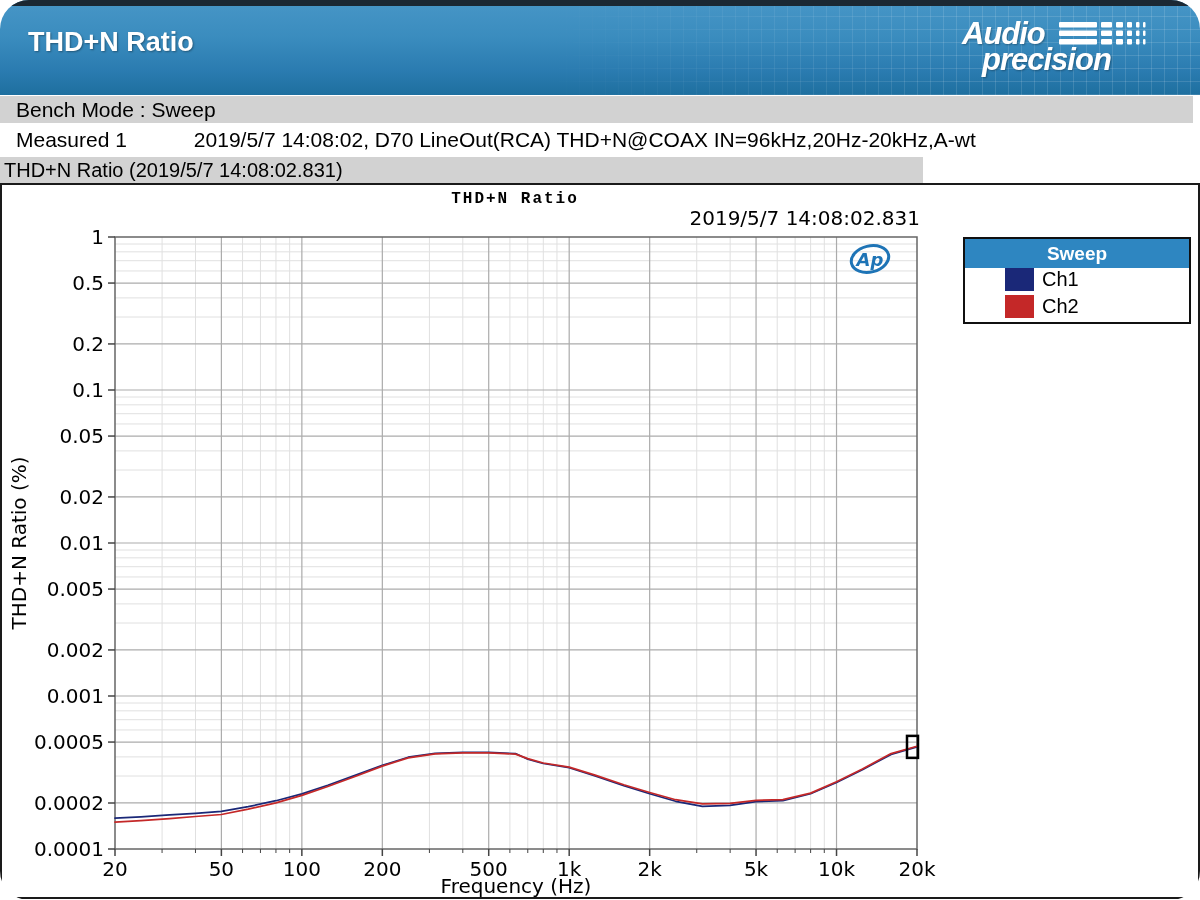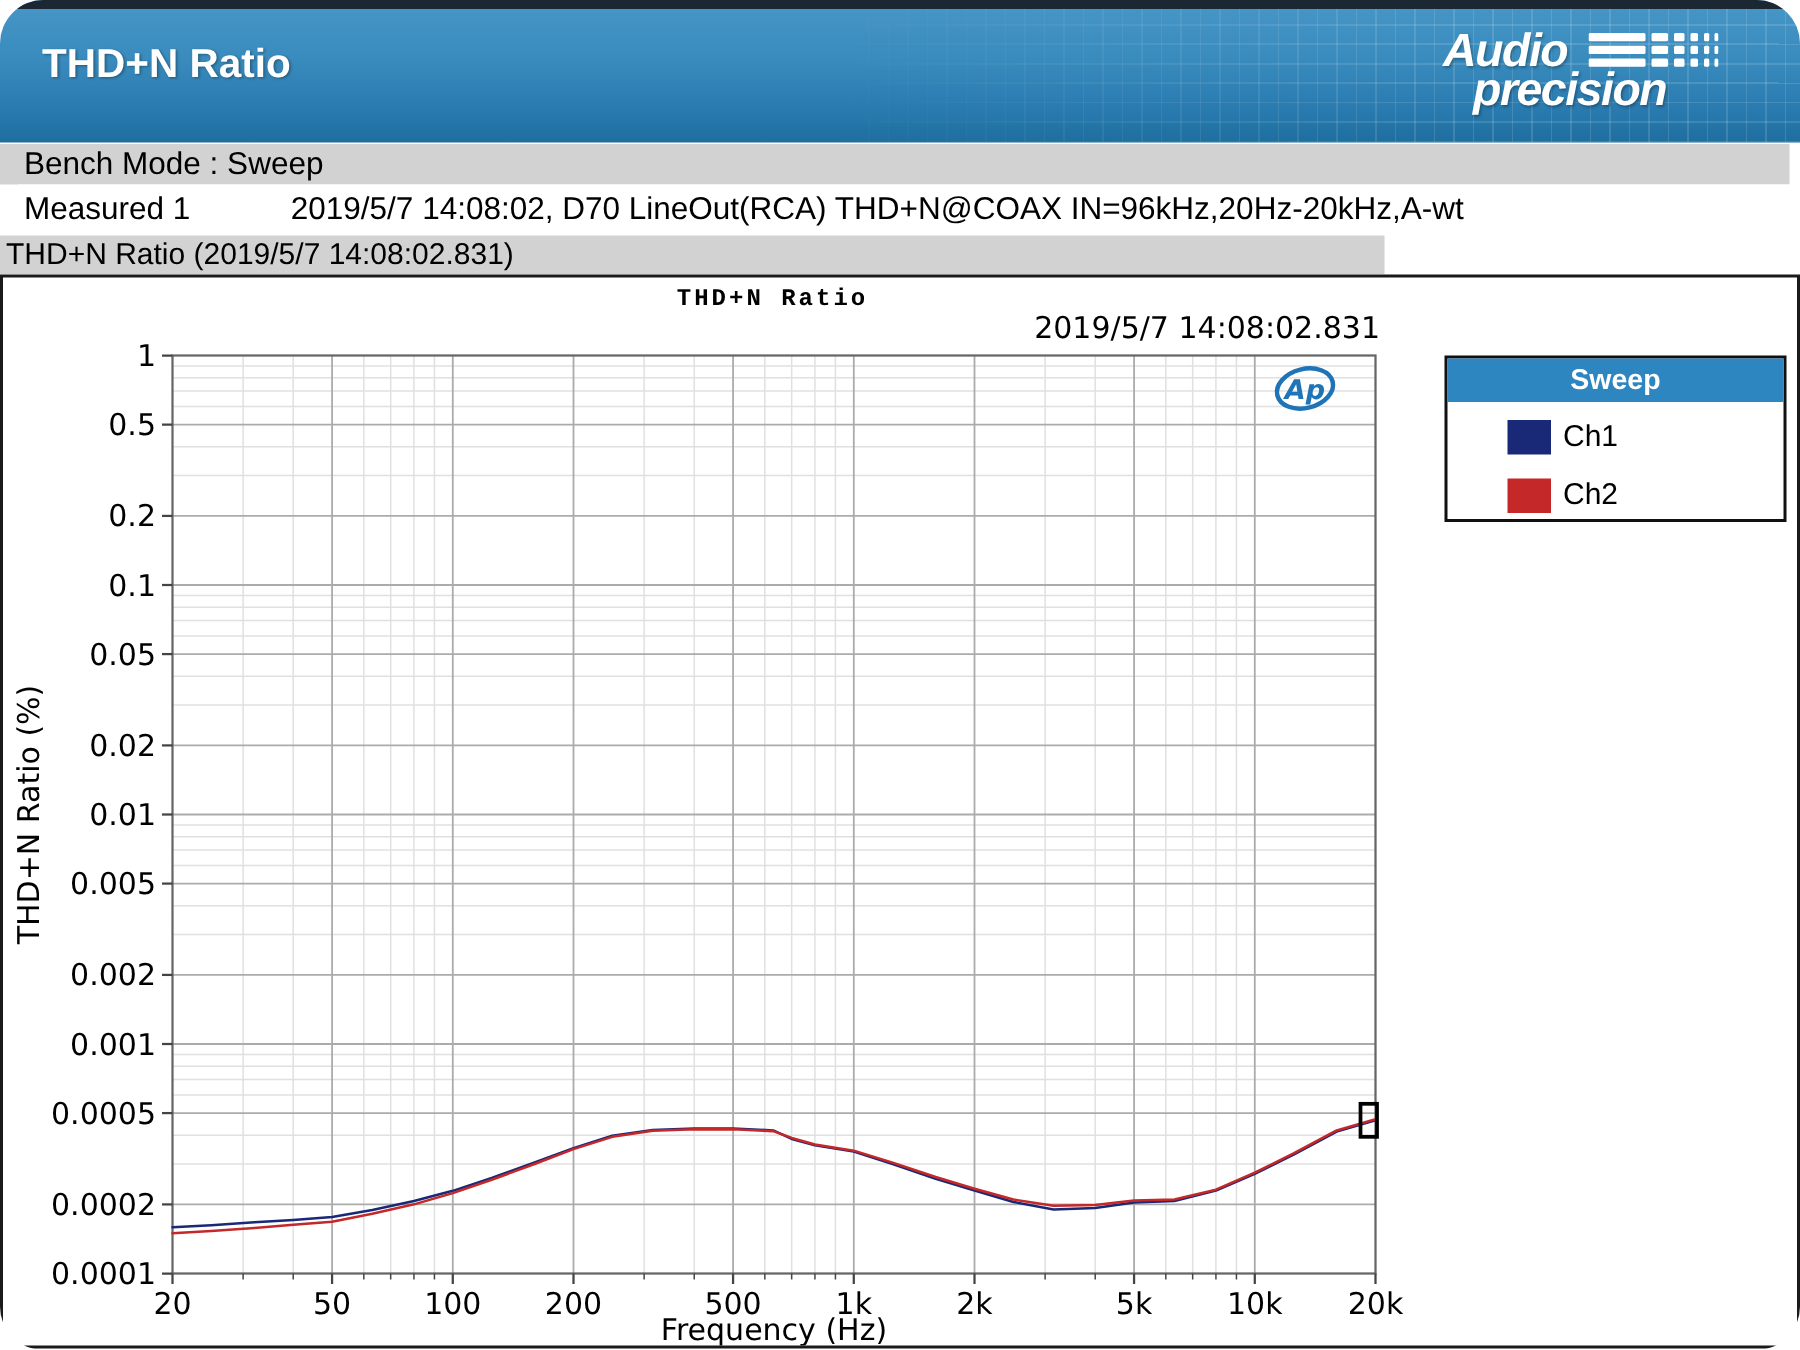--- a/index.html
+++ b/index.html
@@ -40,21 +40,21 @@
   .tick{font:20px "DejaVu Sans",sans-serif;fill:#000;}
   .ctitle{font:bold 16px "Liberation Mono",monospace;letter-spacing:2px;fill:#000;}
   .tstamp{font:20px "DejaVu Sans",sans-serif;fill:#000;}
   .axis{font:20px "DejaVu Sans",sans-serif;fill:#000;}
   .apwm{font:italic bold 18px "DejaVu Sans",sans-serif;fill:#1e74b6;}
 
   
   .legend{position:absolute;left:961px;top:52px;width:224px;background:#fff;border:2px solid #101010;}
   .legend-header{height:29px;background:#2e86c1;color:#fff;font-weight:bold;font-size:19px;
        line-height:29px;text-align:center;}
-  .legend-item{display:flex;align-items:center;padding:12px 0 4px 40px;font-size:20px;color:#000;}
+  .legend-item{display:flex;align-items:center;padding:0 0 4px 40px;font-size:20px;color:#000;}
   .swatch{width:29px;height:23px;margin-right:8px;flex:0 0 auto;}
 </style>
 </head>
 <body>
 
 <div id="root">
 
   <div class="hdr">
     <div class="hdr-grid"></div>
     <div class="hdr-topstrip"></div>

